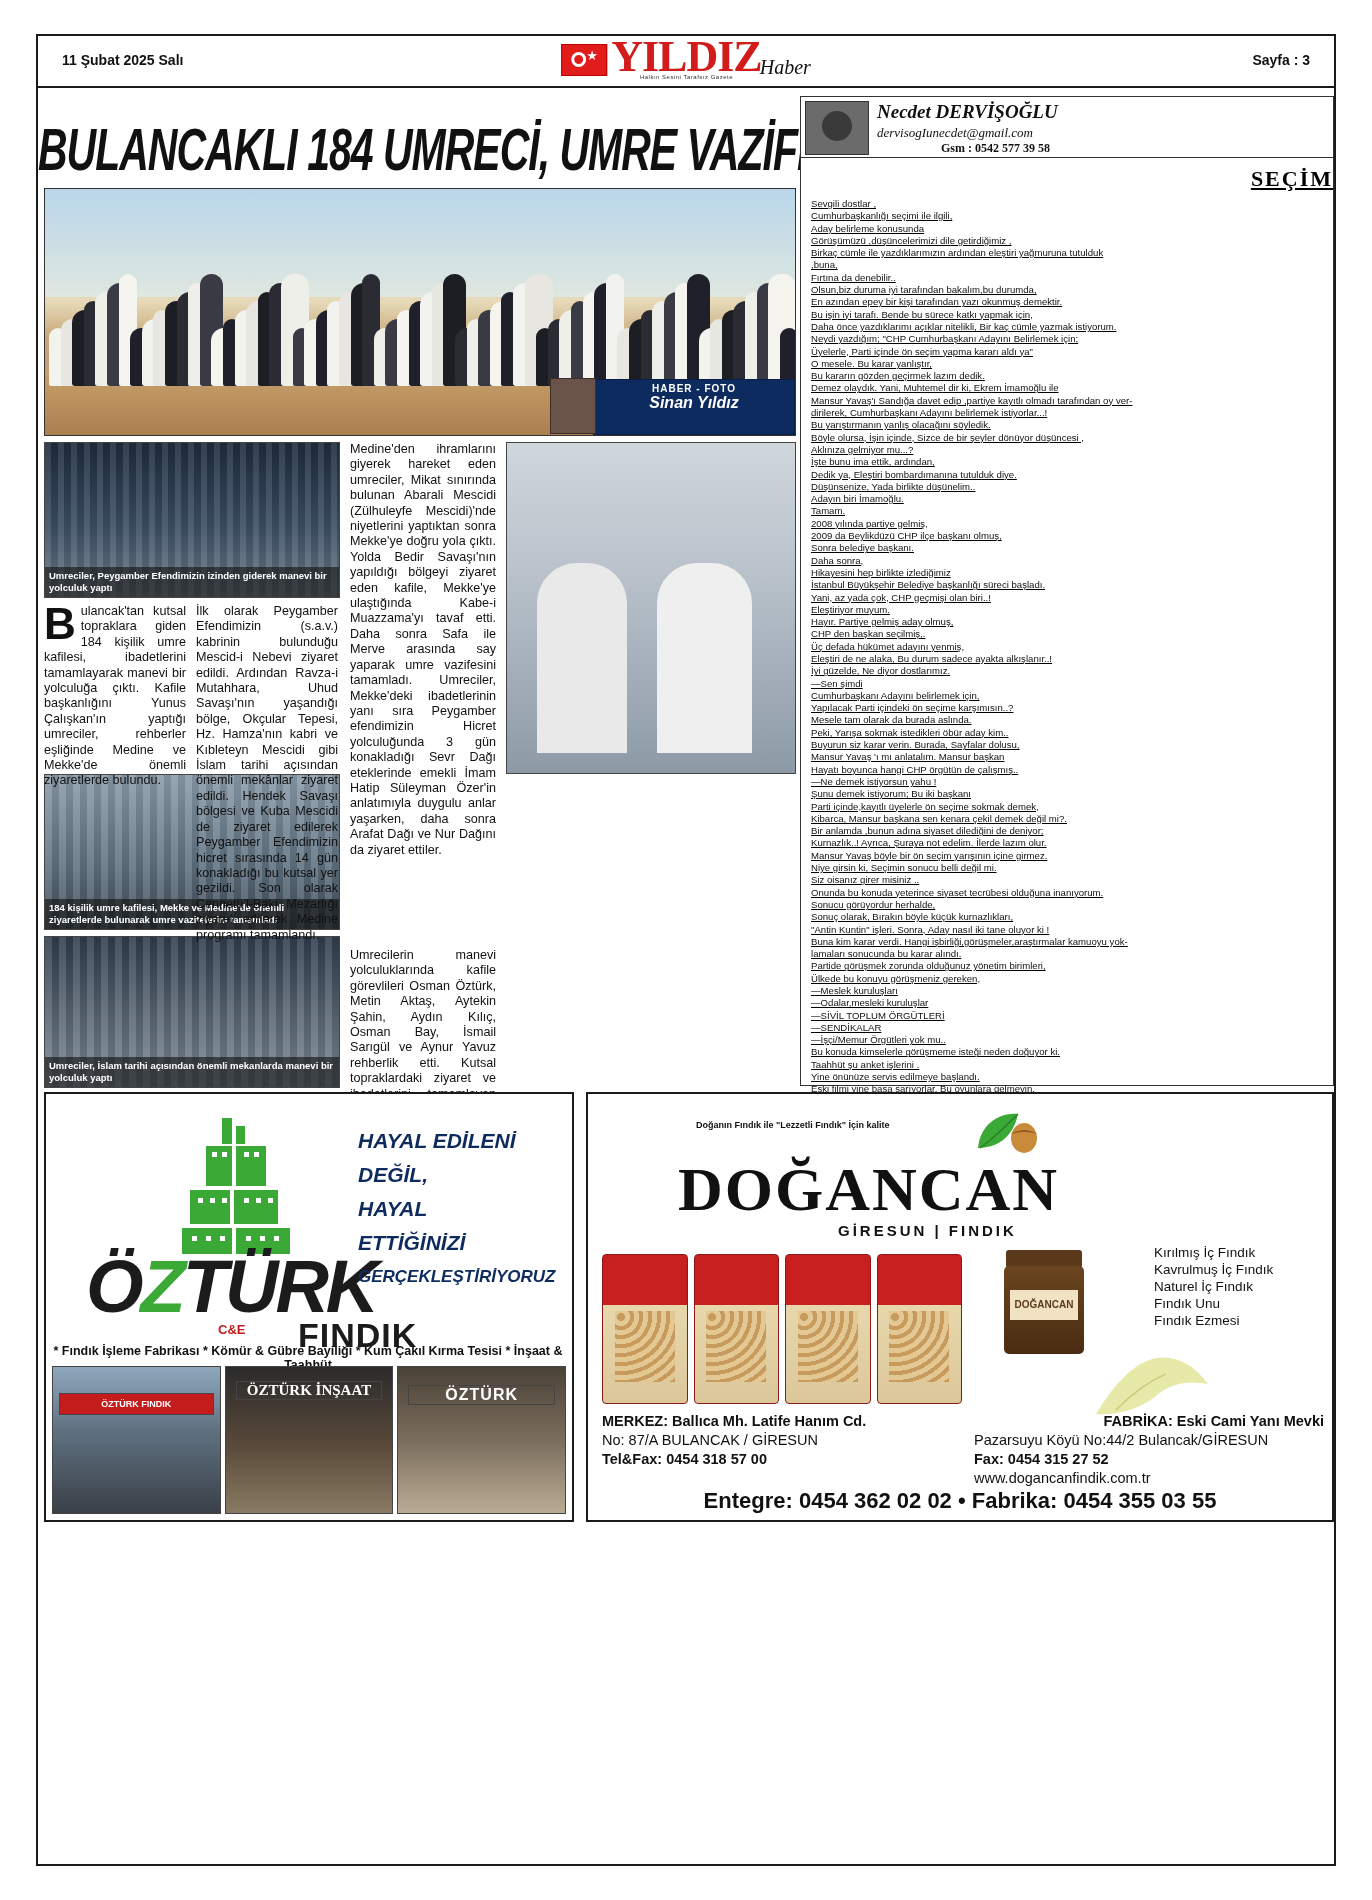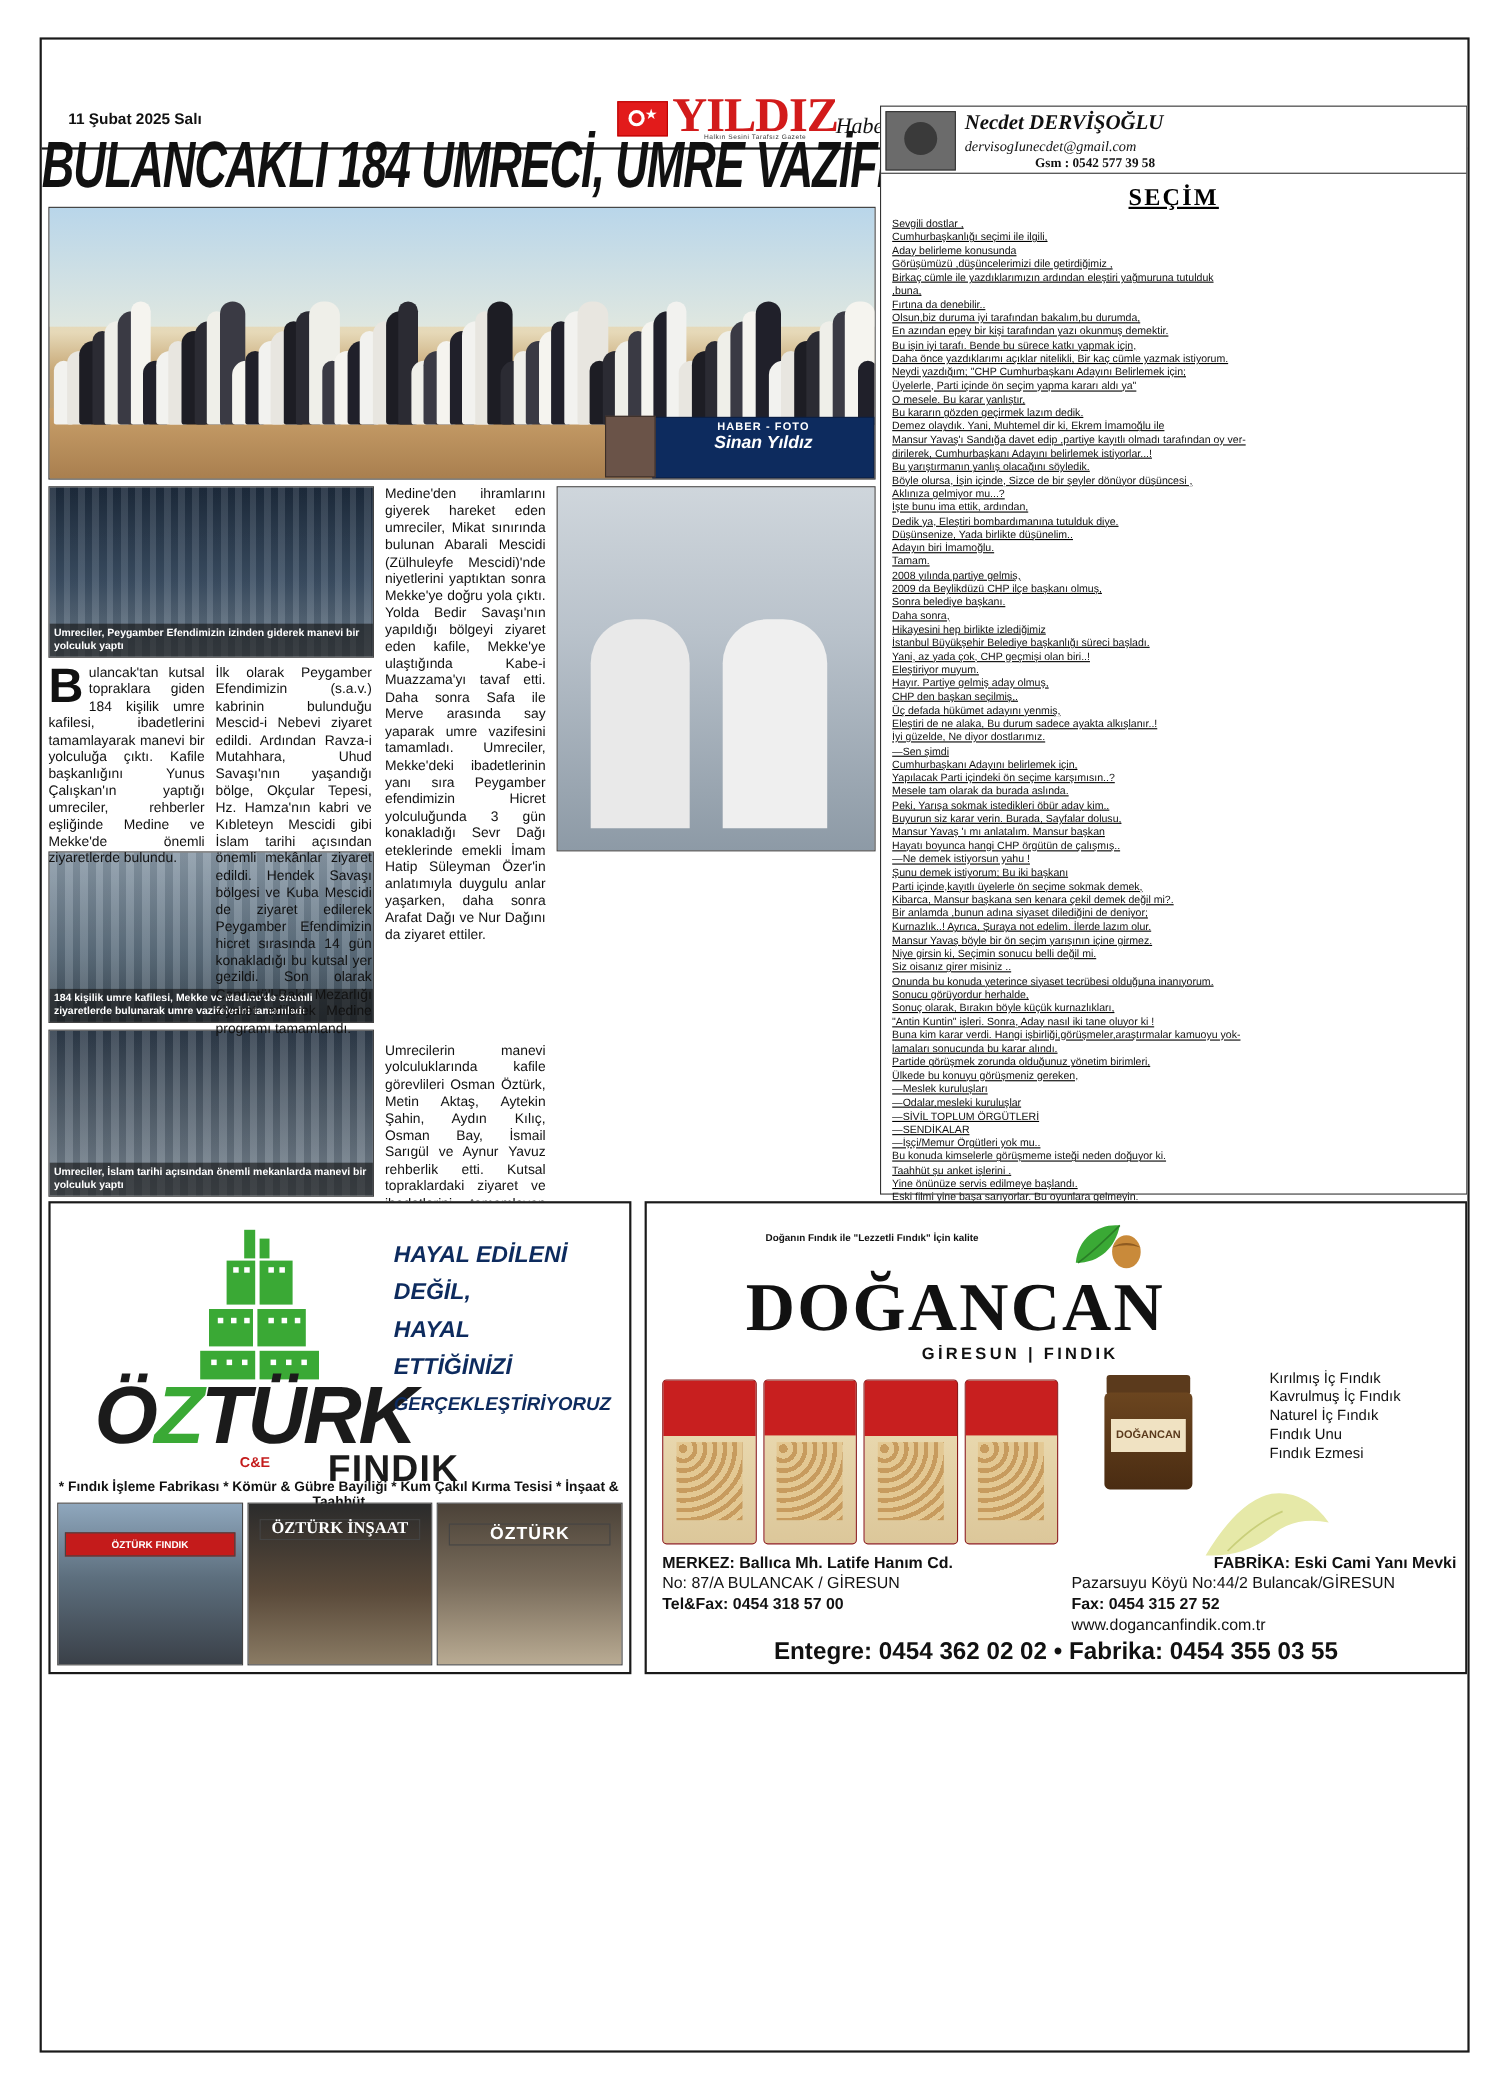--- a/index.html
+++ b/index.html
@@ -3,21 +3,21 @@
 <meta charset="utf-8">
 <style>
   html,body{margin:0;padding:0;background:#d8d8d8;}
   body{font-family:"Liberation Sans", sans-serif;}
   .page{
     width:1372px;height:1900px;background:#ffffff;position:relative;overflow:hidden;
     box-sizing:border-box;
   }
   .sheet{position:absolute;left:36px;top:34px;width:1300px;height:1832px;border:2px solid #1a1a1a;box-sizing:border-box;}
   
-  .masthead{position:absolute;left:38px;top:36px;width:1296px;height:52px;border-bottom:2px solid #1a1a1a;box-sizing:border-box;margin-top:48px;}
+  .masthead{position:absolute;left:38px;top:36px;width:1296px;height:52px;border-bottom:2px solid #1a1a1a;box-sizing:border-box;}
   .mast-date{position:absolute;left:24px;top:16px;font-size:14px;font-weight:bold;color:#111;}
   .mast-page{position:absolute;right:24px;top:16px;font-size:14px;font-weight:bold;color:#111;}
   .logo-wrap{position:absolute;left:50%;top:4px;transform:translateX(-50%);display:flex;align-items:center;gap:4px;}
   .flagbox{width:44px;height:30px;background:#e21b1b;position:relative;border:1px solid #b00;}
   .flagbox:before{content:"";position:absolute;left:9px;top:7px;width:15px;height:15px;border-radius:50%;background:#e21b1b;box-shadow:0 0 0 3px #fff inset;}
   .flagbox:after{content:"★";position:absolute;left:24px;top:3px;color:#fff;font-size:13px;}
   .logo-text{font-family:"Liberation Serif", serif;font-size:44px;font-weight:bold;color:#d21b1b;letter-spacing:-1px;line-height:34px;}
   .logo-sub{font-size:6px;color:#333;text-align:center;letter-spacing:0.5px;}
   .logo-script{font-family:"Liberation Serif", serif;font-style:italic;font-size:20px;color:#111;margin-left:-6px;margin-top:14px;}
   
@@ -46,21 +46,21 @@
             font-family:"Liberation Sans", sans-serif;}
   .dropcap{float:left;font-size:44px;line-height:36px;font-weight:bold;padding:2px 5px 0 0;}
   
   .opinion{position:absolute;left:800px;top:96px;width:534px;height:990px;border:1px solid #333;box-sizing:border-box;background:#fff;text-decoration:underline;}
   .op-head{position:relative;height:60px;border-bottom:1px solid #333;}
   .op-avatar{position:absolute;left:4px;top:4px;width:62px;height:52px;background:#6b6b6b;border:1px solid #333;}
   .op-avatar:after{content:"";position:absolute;left:16px;top:9px;width:30px;height:30px;border-radius:50%;background:#3a3a3a;}
   .op-name{position:absolute;left:76px;top:4px;font-family:"Liberation Serif", serif;font-style:italic;font-weight:bold;font-size:19px;color:#111;}
   .op-mail{position:absolute;left:76px;top:28px;font-family:"Liberation Serif", serif;font-style:italic;font-size:13px;color:#111;}
   .op-gsm{position:absolute;left:140px;top:44px;font-family:"Liberation Serif", serif;font-weight:bold;font-size:12px;color:#111;}
-  .op-title{text-align:center;font-family:"Liberation Serif", serif;font-weight:bold;font-size:22px;letter-spacing:2px;padding:8px 0 6px;}
+  .op-title{text-align:right;font-family:"Liberation Serif", serif;font-weight:bold;font-size:22px;letter-spacing:2px;padding:8px 0 6px;}
   .op-body{padding:0 10px;font-size:9.6px;line-height:12.3px;color:#111;}
   .op-body div{white-space:nowrap;overflow:hidden;}
   
   .ad-left{position:absolute;left:44px;top:1092px;width:530px;height:430px;border:2px solid #1a1a1a;box-sizing:border-box;background:#fff;}
   .ad-right{position:absolute;left:586px;top:1092px;width:748px;height:430px;border:2px solid #1a1a1a;box-sizing:border-box;background:#fff;}
   .oz-tree{position:absolute;left:120px;top:18px;width:140px;height:150px;}
   .oz-logo{position:absolute;left:40px;top:150px;font-weight:bold;font-style:italic;font-size:74px;color:#1b1b1b;letter-spacing:-3px;}
   .oz-z{color:#3aa935;}
   .oz-findik{position:absolute;left:252px;top:222px;font-weight:bold;font-size:34px;color:#1b1b1b;letter-spacing:1px;}
   .oz-slogan{position:absolute;left:312px;top:30px;width:200px;color:#0d2b5e;font-weight:bold;font-style:italic;font-size:21px;line-height:34px;}

